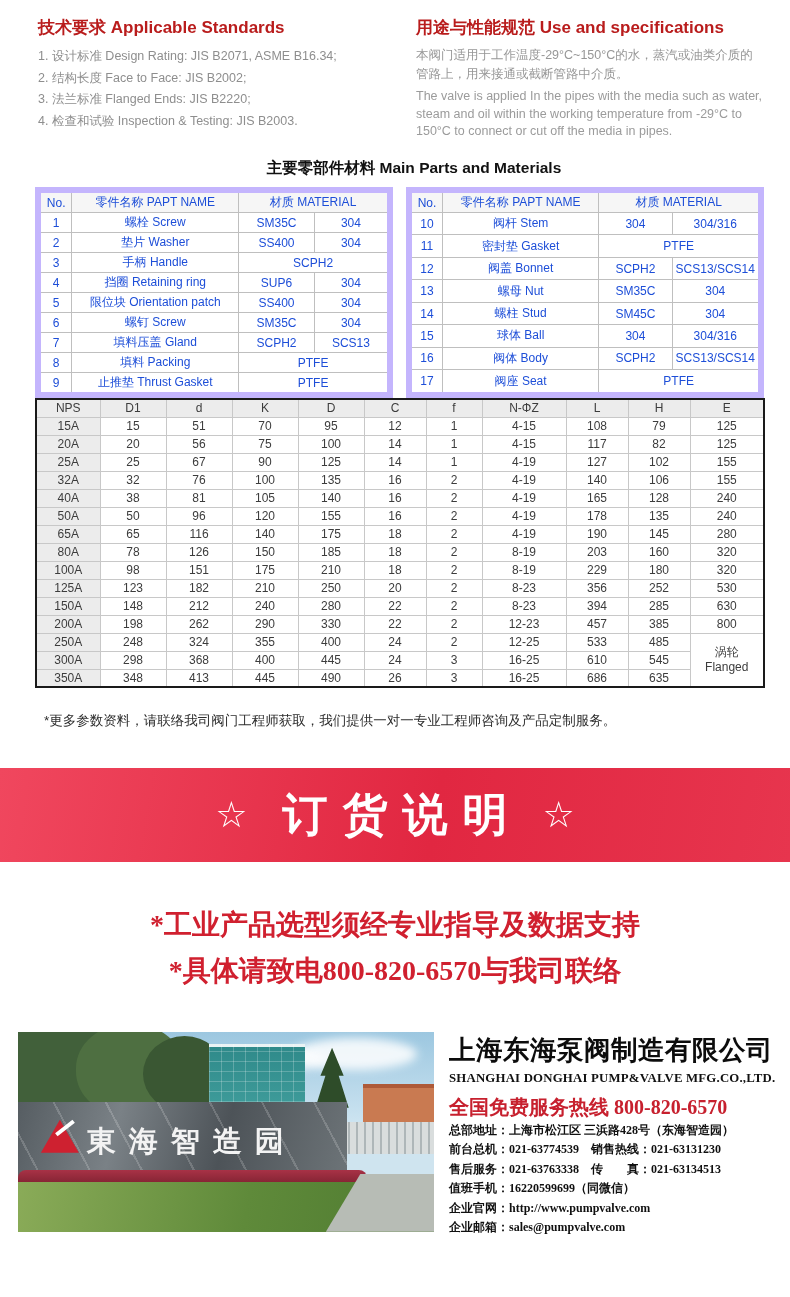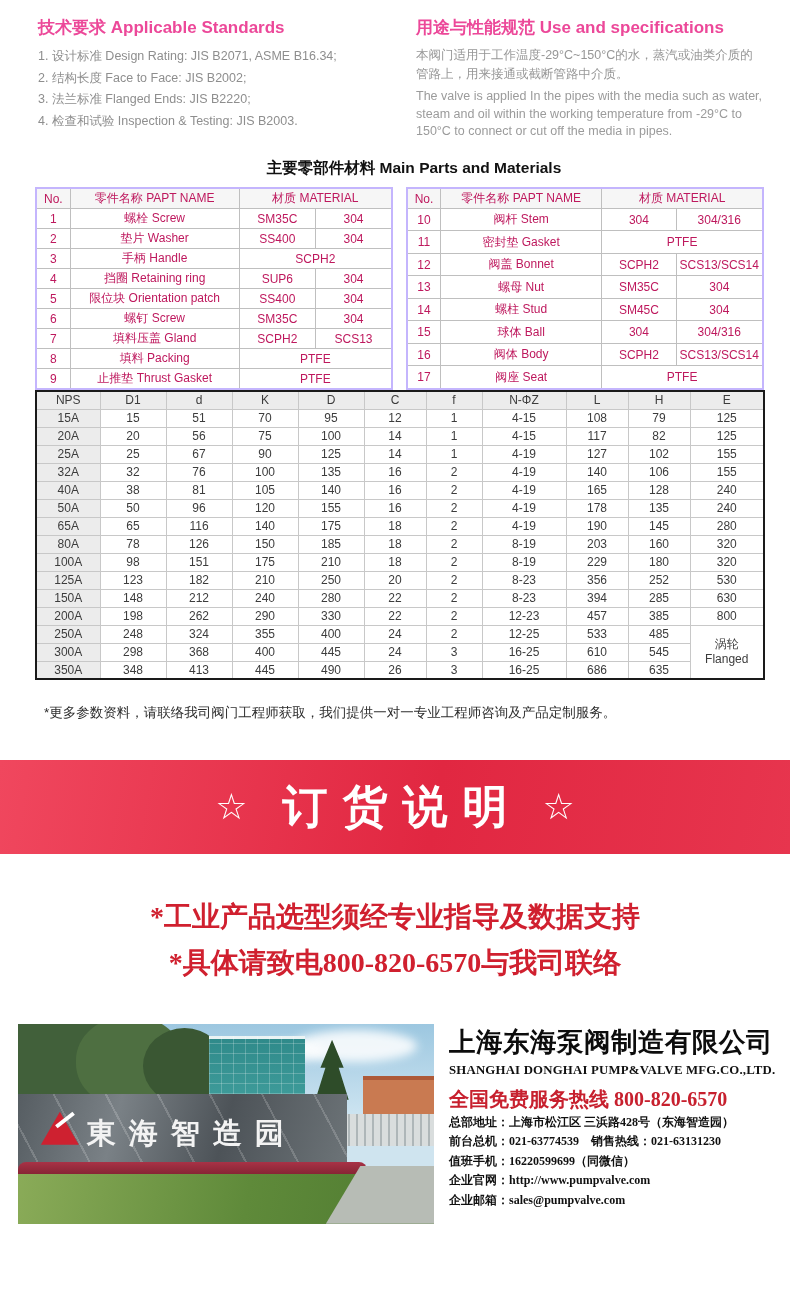--- a/index.html
+++ b/index.html
@@ -4,29 +4,29 @@
 <style>
   * { box-sizing: border-box; }
   body { margin:0; background:#fff; }
   .page { position:relative; width:790px; height:1297px; background:#fff; overflow:hidden;
           font-family:"Liberation Sans","DejaVu Sans",sans-serif; }
 
   
   .top { display:flex; padding:16px 26px 0 38px; gap:26px; }
   .col-std { width:352px; flex:none; }
   .col-use { flex:1; }
-  .sec-title { font-size:17px; font-weight:bold; color:#ec4899; margin:0 0 7px 0; }
+  .sec-title { font-size:17px; font-weight:bold; color:#b91c1c; margin:0 0 7px 0; }
   .std-item { font-size:12.5px; color:#8e8e8e; line-height:1.72; }
   .use-zh { font-size:12.5px; color:#979797; line-height:1.55; margin:0 0 3px 0; }
   .use-en { font-size:12.5px; color:#9b9b9b; line-height:1.42; margin:0; }
 
   
   .parts-title { font-size:15.5px; font-weight:bold; color:#111; margin:17px 0 8px 38px;text-align:center; }
   .tables { display:flex; gap:13px; margin:0 26px 0 35px; }
-  .ptable { flex:1; border-collapse:collapse; border:2px solid #c4b5fd; font-size:12px; color:#be185d;padding-left:48px; }
+  .ptable { flex:1; border-collapse:collapse; border:6px solid #c4b5fd; font-size:12px; color:#1d4ed8;padding-left:48px; }
   .ptable th, .ptable td { border:1px solid #bfbfbf; text-align:center; padding:1px 3px; height:17.5px; font-weight:normal; }
   .ptable thead th { background:#f6f6f6; }
 
   
   .dims-title { font-size:15.5px; font-weight:bold; color:#111; margin:20px 0 8px 38px; }
   .dtable { margin-left:35px; width:728px; table-layout:fixed; border-collapse:collapse;
             border:2px solid #1a1a1a; font-size:12px; color:#3c3c3c; }
   .dtable th, .dtable td { border:1px solid #c8c8c8; text-align:center; padding:0 2px; height:18px; font-weight:normal; }
   .dtable th { background:#ececec; }
   .dtable td.nps { background:#ececec; }
@@ -511,20 +511,21 @@
       <div class="lawn"></div>
       <div class="path"></div>
     </div>
     <div class="cinfo">
       <div class="cname">上海东海泵阀制造有限公司</div>
       <div class="cen">SHANGHAI DONGHAI PUMP&amp;VALVE MFG.CO.,LTD.</div>
       <div class="hotline">全国免费服务热线 800-820-6570</div>
       <div class="clines">
           <div class="contact-line">总部地址：上海市松江区 三浜路428号（东海智造园）</div>
           <div class="contact-line">前台总机：021-63774539　销售热线：021-63131230</div>
+          <div class="contact-line">售后服务：021-63763338　传　　真：021-63134513</div>
           <div class="contact-line">值班手机：16220599699（同微信）</div>
           <div class="contact-line">企业官网：http://www.pumpvalve.com</div>
           <div class="contact-line">企业邮箱：sales@pumpvalve.com</div>
         </div>
     </div>
   </div>
 
 </div>
 
 </body></html>

